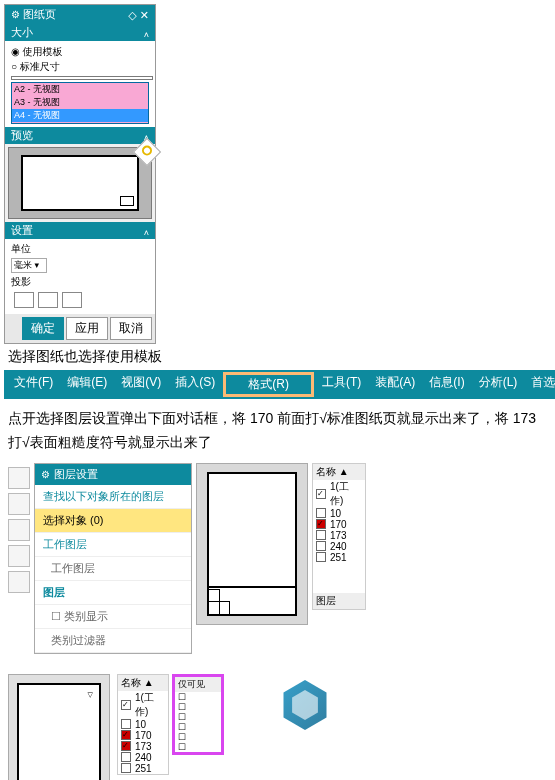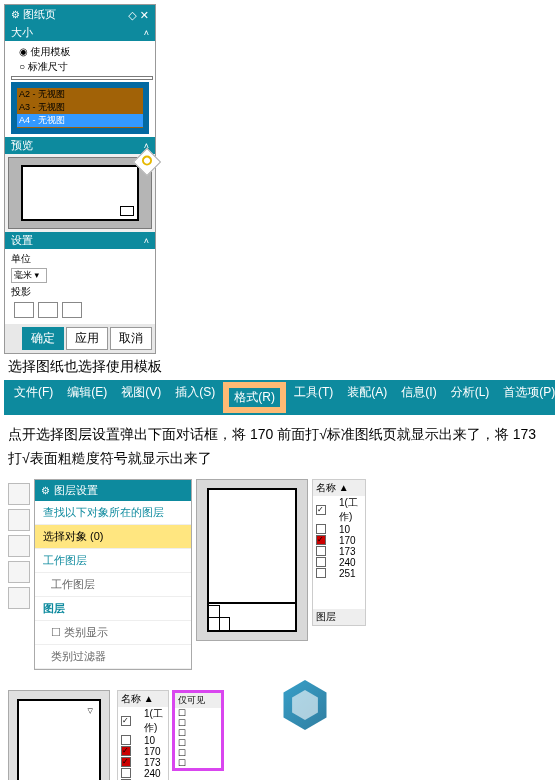--- a/index.html
+++ b/index.html
@@ -1,41 +1,41 @@
 <!DOCTYPE html>
 <html><head>
 <meta charset="utf-8">
 <style>
 body{margin:0;padding:0;font-family:"Microsoft YaHei",SimSun,sans-serif;font-size:12px;background:#fff;width:555px}
 .panel{border:1px solid #999;background:#f0f0f0;width:150px;margin:4px}
 .panel-header{background:#0d8a9e;color:#fff;padding:2px 6px;display:flex;justify-content:space-between;align-items:flex-end;font-size:11px}
-.section-header{background:#0d8a9e;color:#fff;padding:1px 6px;font-size:11px;display:flex;justify-content:space-between;align-items:center}
+.section-header{background:#0d8a9e;color:#fff;padding:1px 6px;font-size:11px;display:flex;justify-content:space-between;align-items:flex-end}
 .section-body{background:#fff;padding:3px 6px;font-size:10px}
-.radio-row{display:block;margin:1px 8px}
+.radio-row{display:block;margin:1px 0}
 .select-box{width:100%;border:1px solid #7a7a7a;font-size:10px;padding:1px;margin:2px 0}
-.list-box{border:6px solid #0369a1;background:#a16207;font-size:9px;height:40px;overflow:hidden}
+.list-box{border:1px solid #0369a1;background:#f9a8d4;font-size:9px;height:40px;overflow:hidden}
 .list-item{padding:0 2px;white-space:nowrap}
 .list-item.sel{background:#3399ff;color:#fff}
 .preview-frame{border:1px solid #7a7a7a;background:#b5b5b5;height:70px;margin:3px;position:relative;display:flex;align-items:center;justify-content:center}
 .preview-inner{background:#fff;border:2px solid #000;width:80%;height:75%;position:relative}
 .preview-inner::after{content:"";position:absolute;right:3px;bottom:3px;width:12px;height:8px;border:1px solid #000}
 .tool-icon{position:absolute;top:-6px;right:-6px;width:18px;height:18px;background:#fff;border:1px solid #aaa;transform:rotate(45deg)}
 .tool-icon::before{content:"";position:absolute;top:3px;left:3px;width:6px;height:6px;border:2px solid #e6b800;border-radius:50%}
 .btn-row{display:flex;gap:2px;justify-content:flex-end;padding:3px;background:#e8e8e8}
 .btn-row button{font-size:12px;padding:2px 8px;border:1px solid #999;background:#fff}
 .btn-row button.primary{background:#0d8a9e;color:#fff;border-color:#0d8a9e}
 .icon-boxes{display:flex;gap:4px;padding:3px}
 .icon-box{width:18px;height:14px;border:1px solid #888;background:#fff}
 .drop-mini{border:1px solid #aaa;font-size:9px;padding:0 2px;background:#fff;display:inline-block;min-width:30px}
 
 .caption{font-size:14px;margin:4px 8px}
 
 .menubar{background:#0d8a9e;color:#fff;display:flex;padding:2px 4px;font-size:12px;gap:2px;width:547px;margin:4px}
 .menuitem{padding:2px 6px;white-space:nowrap}
-.menuitem.highlight{border:6px solid #fdba74;padding:1px 5px}
+.menuitem.highlight{border:3px solid #fdba74;padding:1px 22px}
 
 .bodytext{font-size:14px;line-height:1.7;margin:8px;width:530px}
 
 
 .layerset-wrap{display:flex;margin:4px 8px;gap:0;align-items:flex-start}
 .side-icons{width:26px;display:flex;flex-direction:column;gap:4px;padding-top:4px}
 .side-icons div{width:20px;height:20px;border:1px solid #bbb;background:#f5f5f5}
 .layer-dialog{width:156px;background:#fff;border:1px solid #aaa;font-size:11px}
 .layer-dialog .hdr{background:#0d8a9e;color:#fff;padding:3px 6px;display:flex;align-items:center;gap:4px}
 .layer-dialog .row{padding:4px 8px;border-bottom:1px solid #eee}
@@ -45,21 +45,21 @@
 .layer-dialog .row.bold{font-weight:bold}
 .layer-dialog .muted{color:#bbb}
 
 .drawing-area{width:110px;height:160px;background:#d9d9d9;border:1px solid #aaa;margin-left:4px;display:flex;align-items:center;justify-content:center}
 .drawing-page{background:#fff;border:2px solid #000;width:86px;height:140px;position:relative}
 .drawing-page .titleblock{position:absolute;bottom:0;left:0;right:0;height:26px;border-top:2px solid #000}
 .drawing-page .titleblock .cell{position:absolute;border-right:1px solid #000;border-top:1px solid #000;height:12px}
 
 .layer-list{width:52px;border:1px solid #ccc;margin-left:4px;font-size:10px;background:#fff}
 .layer-list .lh{background:#eee;padding:1px 3px}
-.layer-list .li{padding:0 3px;display:flex;align-items:center;gap:13px}
+.layer-list .li{padding:0 3px;display:flex;align-items:center;gap:4px}
 .layer-list .cb{width:8px;height:8px;border:1px solid #666;display:inline-block;flex-shrink:0}
 .layer-list .cb.ck::after{content:"✓";font-size:8px;line-height:8px;color:#000;display:block}
 .layer-list .cb.red{background:#c00}
 
 
 .small-shot{display:flex;margin:20px 8px 8px;gap:3px;align-items:flex-start}
 .small-draw{width:100px;height:140px;background:#e0e0e0;border:1px solid #aaa;display:flex;align-items:center;justify-content:center}
 .small-page{background:#fff;border:2px solid #000;width:80px;height:120px;position:relative}
 .used-col{width:46px;border:3px solid #d946ef;font-size:9px;background:#fff}
 .used-col .hd{background:#eee;padding:1px 3px}

